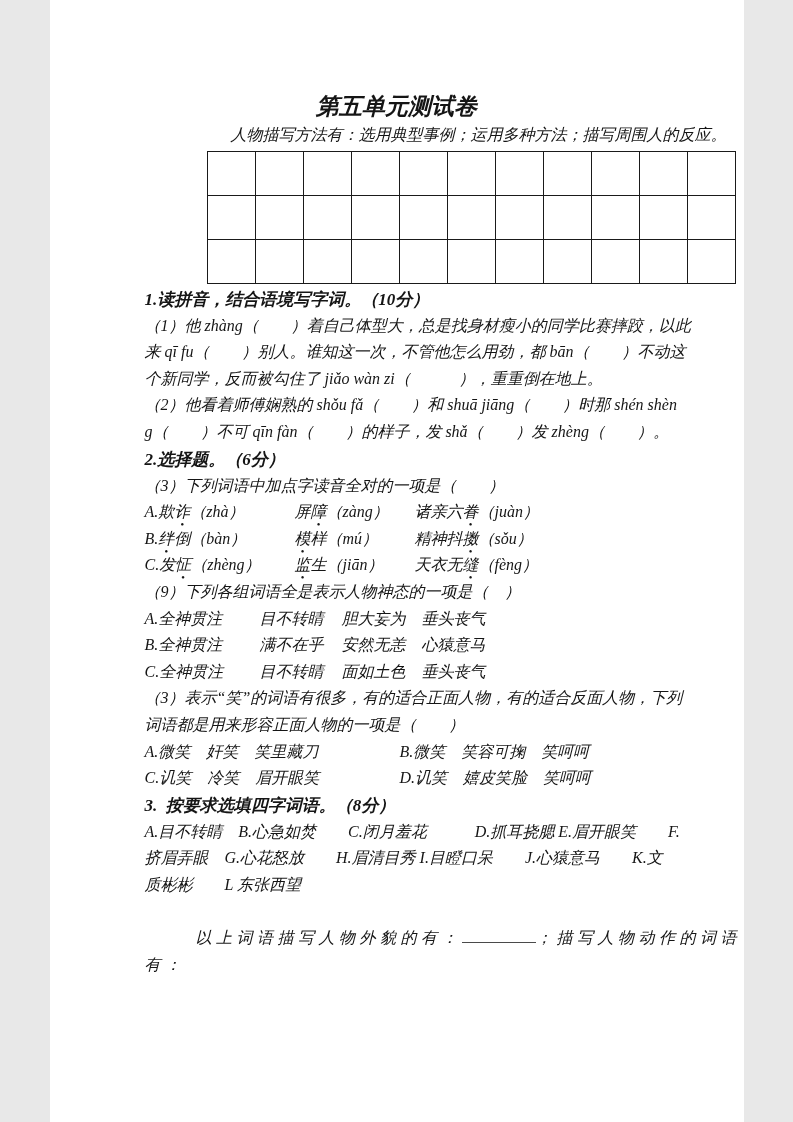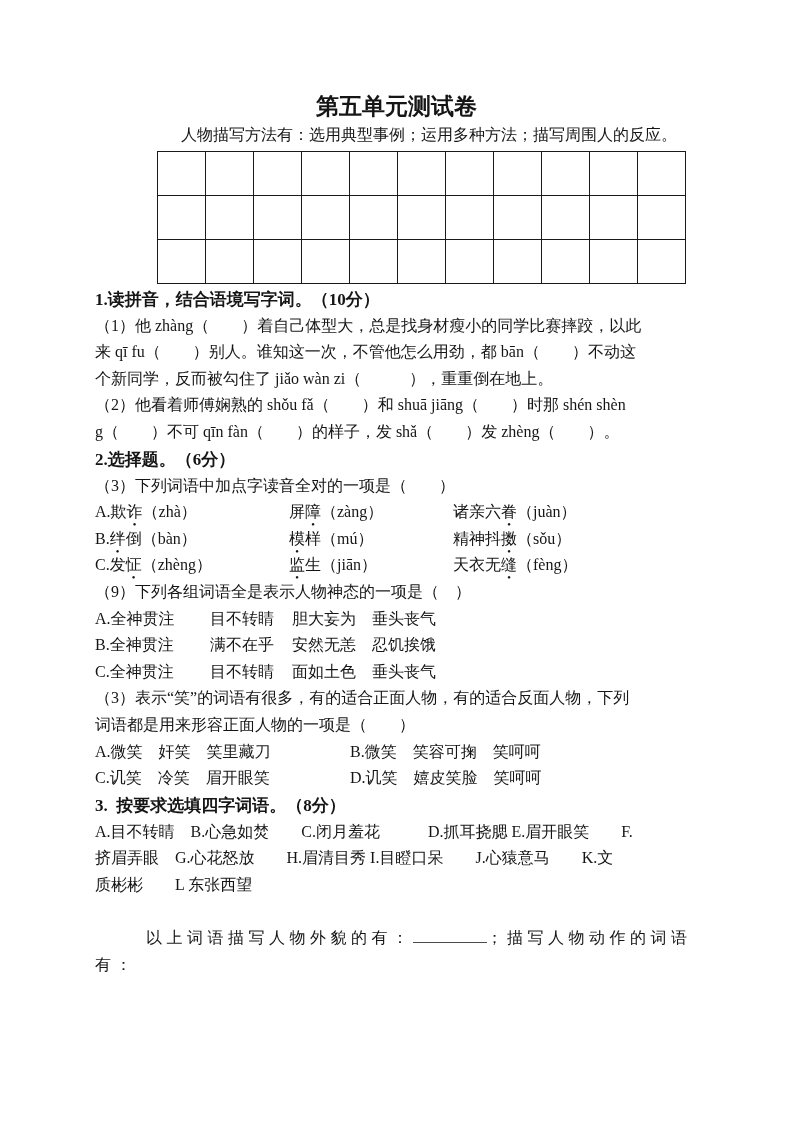--- a/index.html
+++ b/index.html
@@ -1,33 +1,33 @@
 <!DOCTYPE html>
 <html><head>
 <meta charset="utf-8">
 <style>
   html,body{margin:0;padding:0;background:#e8e8e8;}
   .page{
-    width:793px;height:1122px;background:#ffffff;color:#151515;
+    width:694px;height:1122px;background:#ffffff;color:#151515;
     font-family:"Liberation Serif","DejaVu Serif",serif;
-    overflow:hidden;position:relative;margin:0 auto;
+    overflow:hidden;position:relative;margin:0 auto;font-style:italic;
   }
   .title{
     margin:92px 0 0 0;font-size:23px;line-height:30px;
     text-align:center;font-weight:bold;white-space:pre-wrap;
   }
   .content{margin-left:95px;width:610px;font-size:16px;line-height:26.6px;}
   .h-line{font-weight:bold;font-size:17px;line-height:27px;white-space:pre-wrap;}
   .mt5{margin-top:5px;}
   .mt9{margin-top:9px;}
   .line{white-space:pre-wrap;}
   .indent{text-indent:58px;text-align:center;}
   .wgrid{border-collapse:collapse;margin:2px 0 2px 62px;}
   .wgrid td{width:47px;height:43px;border:1px solid #1a1a1a;padding:0;}
-  .opt3{display:grid;grid-template-columns:150px 120px 1fr;gap:44px;}
+  .opt3{display:grid;grid-template-columns:150px 120px 1fr;}
   .opt4{display:grid;grid-template-columns:115px 82px 80px 1fr;}
   .opt2{display:grid;grid-template-columns:255px 1fr;}
   .cell{white-space:pre-wrap;}
   .dotted{position:relative;}
   .dotted::after{
     content:"●";position:absolute;left:50%;transform:translateX(-50%);
     bottom:-7px;font-size:6px;line-height:6px;
   }
   .fill-line{letter-spacing:4.5px;white-space:pre-wrap;}
   .blank{
@@ -121,21 +121,21 @@
     <div class="opt4">
       <span class="cell">A.全神贯注</span>
       <span class="cell">目不转睛</span>
       <span class="cell">胆大妄为</span>
       <span class="cell">垂头丧气</span>
     </div>
     <div class="opt4">
       <span class="cell">B.全神贯注</span>
       <span class="cell">满不在乎</span>
       <span class="cell">安然无恙</span>
-      <span class="cell">忍饥挨饿</span>
+      <span class="cell">心猿意马</span>
     </div>
     <div class="opt4">
       <span class="cell">C.全神贯注</span>
       <span class="cell">目不转睛</span>
       <span class="cell">面如土色</span>
       <span class="cell">垂头丧气</span>
     </div>
 
     <div class="line">（3）表示“笑”的词语有很多，有的适合正面人物，有的适合反面人物，下列</div>
     <div class="line">词语都是用来形容正面人物的一项是（　　）</div>

